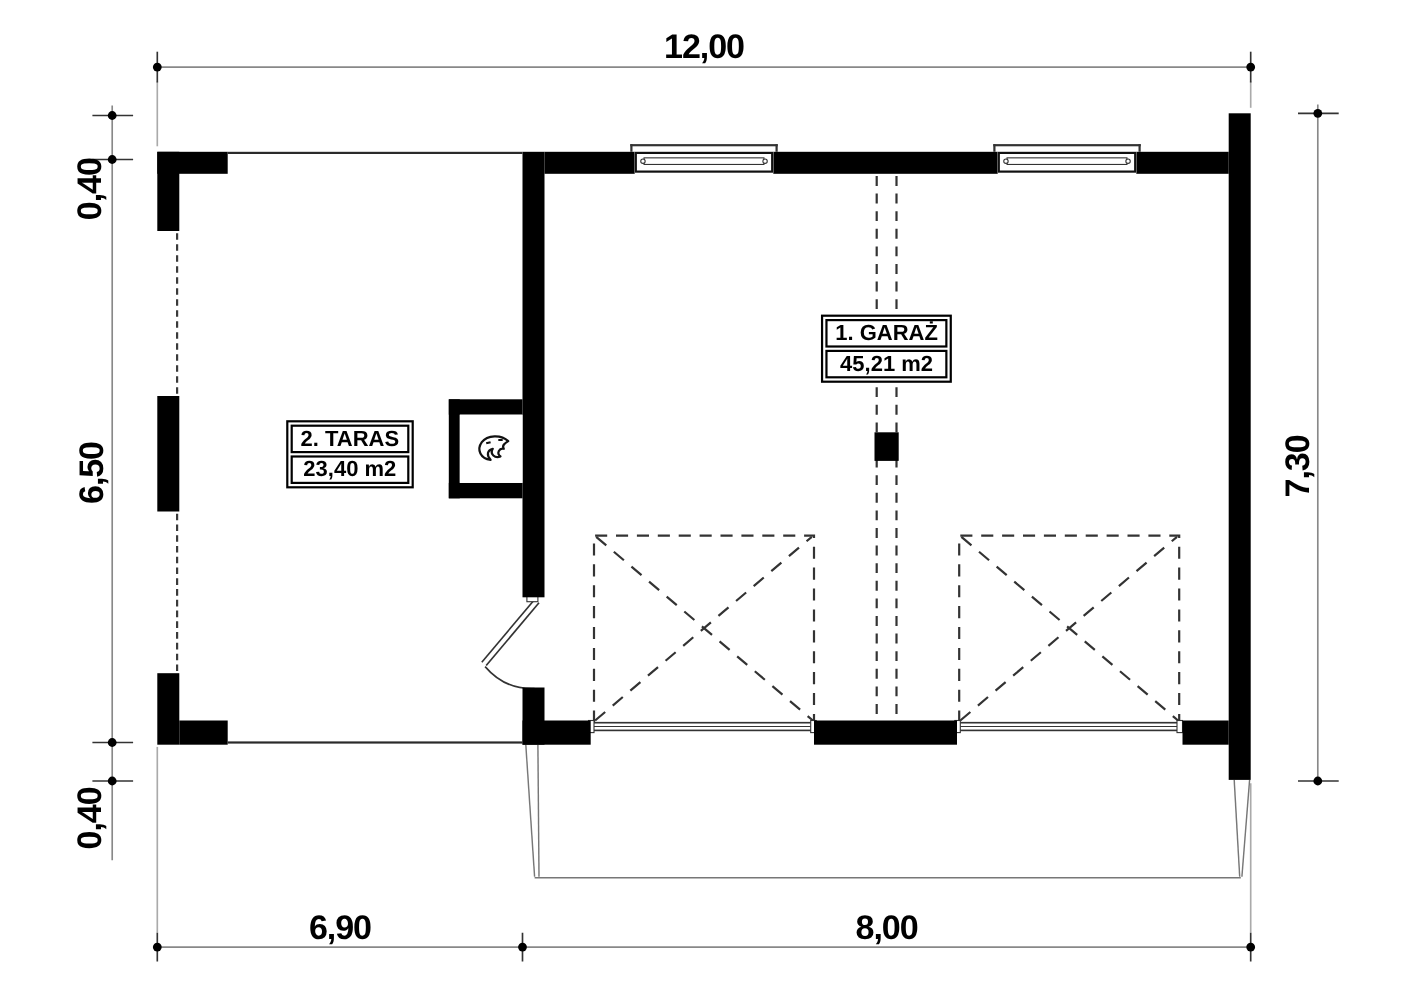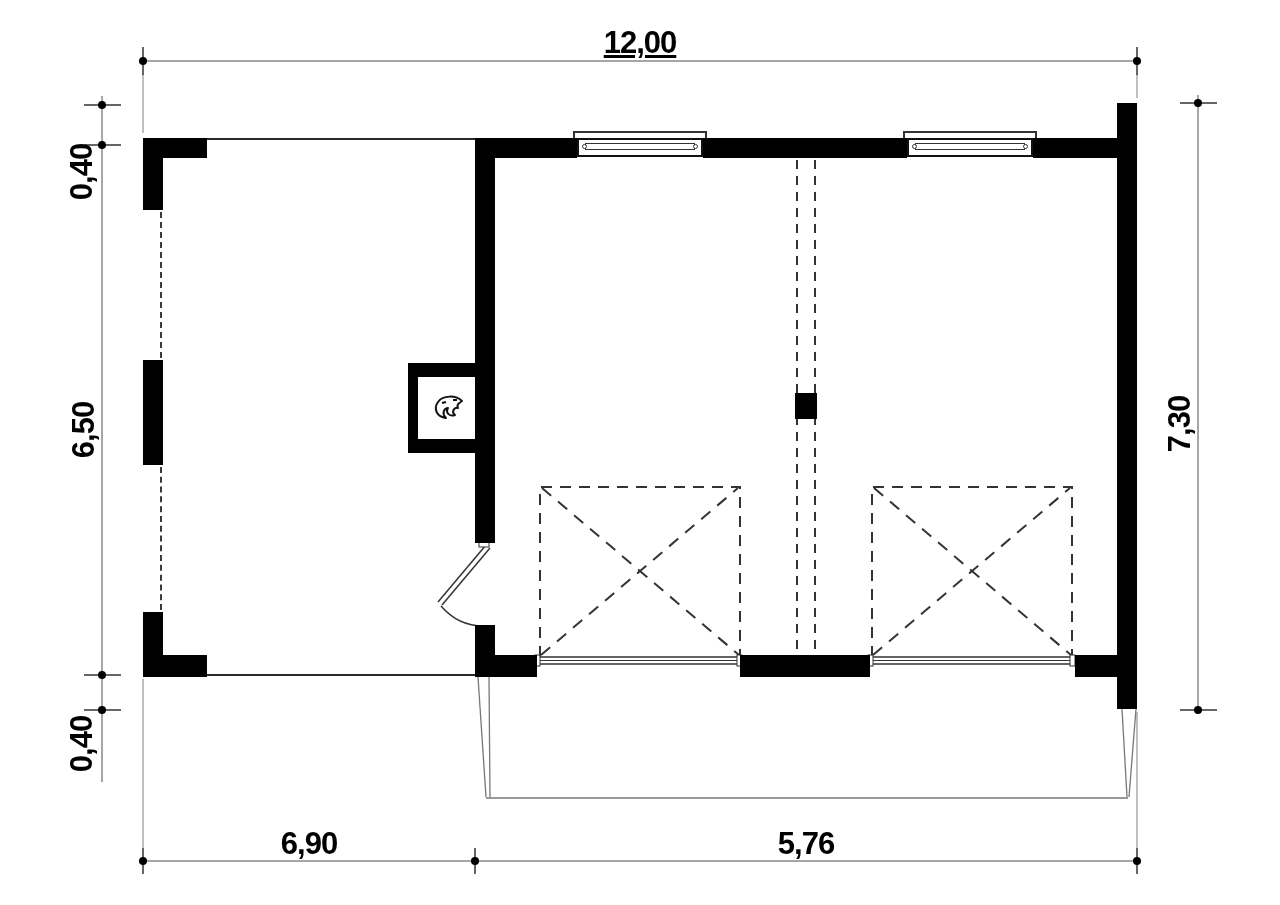--- a/index.html
+++ b/index.html
@@ -178,22 +178,30 @@
     <div class="n-inner">
       <svg width="36" height="28" viewBox="0 0 36 28">
         <path d="M33 7 C27 1 14 1 9 8 C4 15 8 23 17 24 C13 20 14 15 19 14 C16 19 21 23 26 21 C22 18 25 13 29 14 C27 11 30 9 33 7 Z" fill="#fff" stroke="#111" stroke-width="2" stroke-linejoin="round"></path>
         <path d="M13 9 L17 8 M24 6 L28 6" stroke="#111" stroke-width="2" fill="none"></path>
       </svg>
     </div>
   </div>
 
   <div class="post"></div>
 
-
-  <div class="dim-label" style="left:640px;top:25px;text-decoration:underline;">12,00</div>
+  <div class="room-label" style="left:806px;top:286px;">
+    <div class="row">1. GARAŻ</div>
+    <div class="row">45,21 m2</div>
+  </div>
+  <div class="room-label" style="left:318px;top:382px;">
+    <div class="row">2. TARAS</div>
+    <div class="row">23,40 m2</div>
+  </div>
+
+  <div class="dim-label" style="left:640px;top:25px;">12,00</div>
   <div class="dim-label vert" style="left:82px;top:172px;">0,40</div>
   <div class="dim-label vert" style="left:84px;top:430px;">6,50</div>
   <div class="dim-label vert" style="left:82px;top:744px;">0,40</div>
   <div class="dim-label vert" style="left:1180px;top:424px;">7,30</div>
   <div class="dim-label" style="left:309px;top:826px;">6,90</div>
-  <div class="dim-label" style="left:806px;top:826px;">5,76</div>
+  <div class="dim-label" style="left:806px;top:826px;">8,00</div>
 
 </div>
 
 </body></html>

